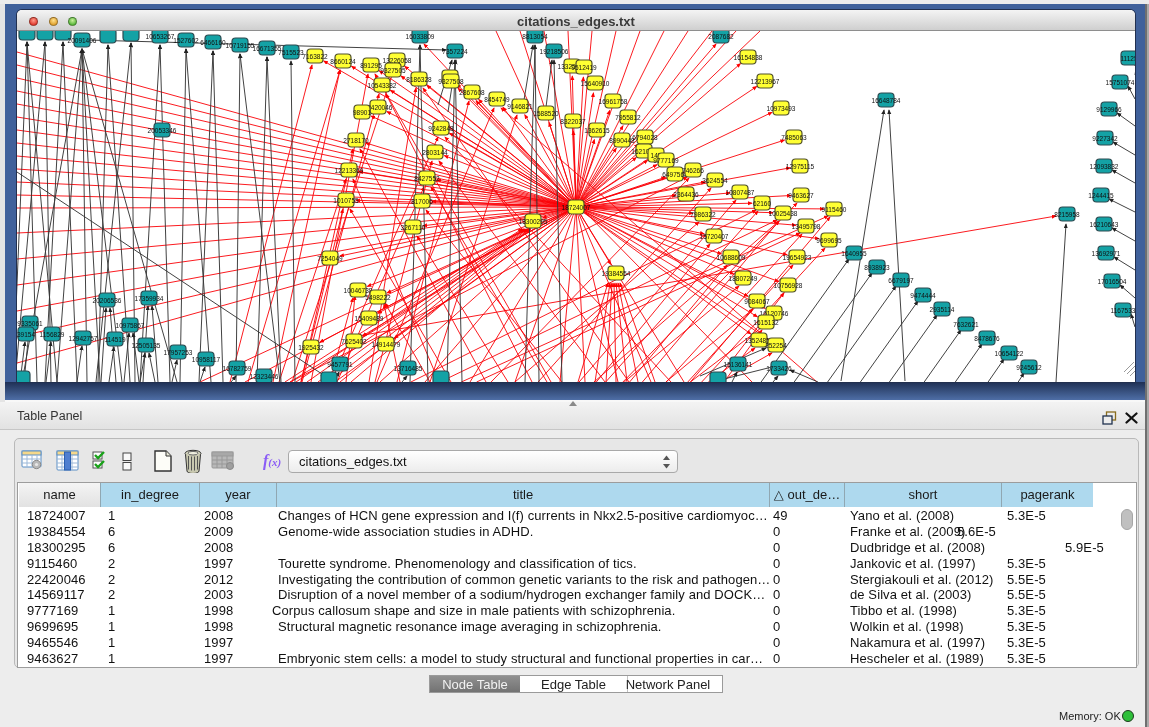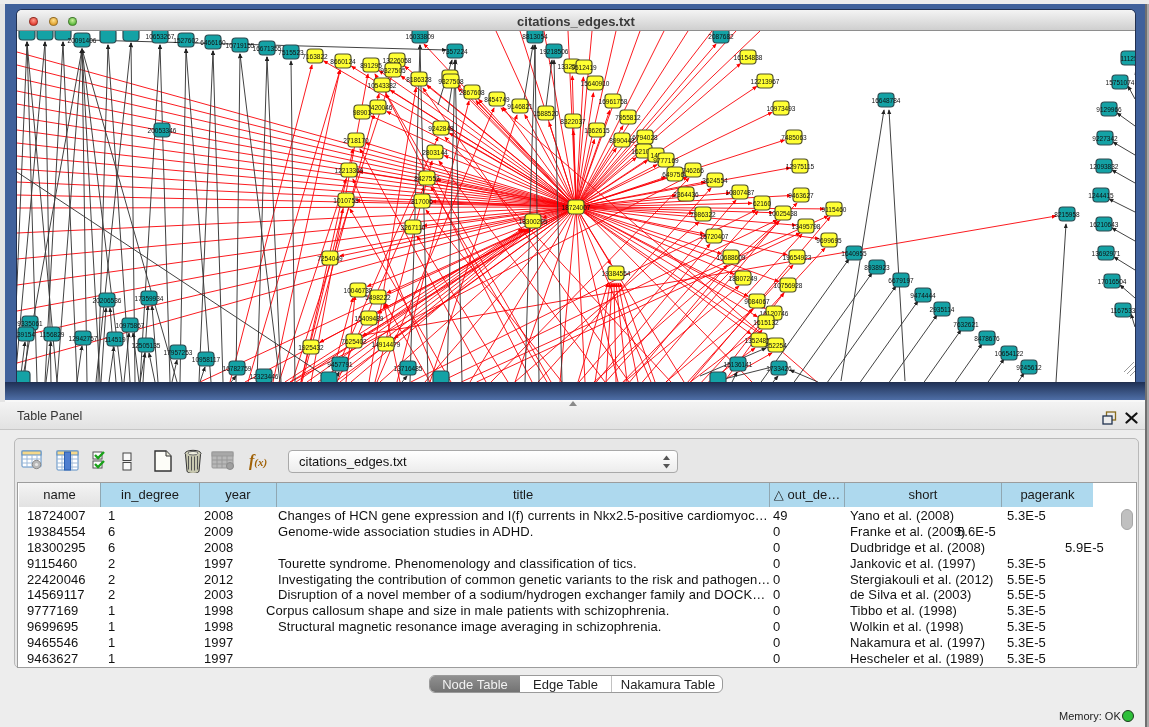--- a/index.html
+++ b/index.html
@@ -627,21 +627,21 @@
  <path d="M3.5 5.5 L5 22 a6 2.5 0 0 0 12 0 L18.5 5.5" fill="#c8c8b0" stroke="#333"></path>
  <path d="M6.5 7v13.5M9.5 7.5v14M12.5 7.5v14M15.5 7v13.5" stroke="#555"></path>
  <ellipse cx="11" cy="4.2" rx="5" ry="1.8" fill="#efefdf" stroke="#666"></ellipse>
 </svg>
 <svg class="tbi" style="left:211px;top:451px" width="25" height="20" viewBox="0 0 25 20">
  <rect x="1" y="1" width="21" height="16" rx="1" fill="#b8b8b8" stroke="#999"></rect>
  <rect x="1" y="1" width="21" height="4" fill="#a8a8a8" stroke="#999"></rect>
  <path d="M1 9h21M1 13h21M6 5v12M11 5v12M16 5v12" stroke="#989898" fill="none"></path>
  <circle cx="19" cy="15" r="3.5" fill="#9f9f9f" stroke="#8a8a8a"></circle>
 </svg>
-<span style="position:absolute;left:249px;top:452px;font-family:'Liberation Serif',serif;font-style:italic;font-weight:bold;font-size:16px;color:#a16207">f<span style="font-size:11px">(x)</span></span>
+<span style="position:absolute;left:263px;top:452px;font-family:'Liberation Serif',serif;font-style:italic;font-weight:bold;font-size:16px;color:#8b5cf6">f<span style="font-size:11px">(x)</span></span>
 
 <div class="abs" style="left:288px;top:450px;width:390px;height:23px;background:linear-gradient(#fff,#ececec);border:1px solid #a9a9a9;border-radius:4px;font-size:13px;color:#111;line-height:21px;padding-left:10px">citations_edges.txt
  <svg class="abs" style="right:6px;top:4px" width="9" height="14" viewBox="0 0 9 14">
       <path d="M4.5 0.5 L8 5 H1 z" fill="#555"></path>
       <path d="M4.5 13.5 L8 9 H1 z" fill="#555"></path>
     </svg>
 </div>
 
 <div class="abs" style="left:17px;top:482px;width:1120px;height:186px;background:#fff;border:1px solid #9c9c9c"></div>
 <div class="hdr" style="left:19px;width:81px;background:linear-gradient(#f4f4f4,#e2e2e2);border-left:none">name</div>
@@ -701,21 +701,21 @@
     <span style="left:204px">2003</span>
     <span style="left:278px;max-width:492px;overflow:hidden;display:inline-block">Disruption of a novel member of a sodium/hydrogen exchanger family and DOCK…</span>
     <span style="left:773px">0</span>
     <span style="left:850px">de Silva et al. (2003)</span>
     <span style="left:1007px">5.5E-5</span>
   </div>
 <div class="trow" style="top:602px">
     <span style="left:27px">9777169</span>
     <span style="left:108px">1</span>
     <span style="left:204px">1998</span>
-    <span style="left:266px;max-width:492px;overflow:hidden;display:inline-block">Corpus callosum shape and size in male patients with schizophrenia.</span>
+    <span style="left:272px;max-width:492px;overflow:hidden;display:inline-block">Corpus callosum shape and size in male patients with schizophrenia.</span>
     <span style="left:773px">0</span>
     <span style="left:850px">Tibbo et al. (1998)</span>
     <span style="left:1007px">5.3E-5</span>
   </div>
 <div class="trow" style="top:618px">
     <span style="left:27px">9699695</span>
     <span style="left:108px">1</span>
     <span style="left:204px">1998</span>
     <span style="left:278px;max-width:492px;overflow:hidden;display:inline-block">Structural magnetic resonance image averaging in schizophrenia.</span>
     <span style="left:773px">0</span>
@@ -727,26 +727,27 @@
     <span style="left:108px">1</span>
     <span style="left:204px">1997</span>
     <span style="left:773px">0</span>
     <span style="left:850px">Nakamura et al. (1997)</span>
     <span style="left:1007px">5.3E-5</span>
   </div>
 <div class="trow" style="top:650px">
     <span style="left:27px">9463627</span>
     <span style="left:108px">1</span>
     <span style="left:204px">1997</span>
+    <span style="left:278px;max-width:492px;overflow:hidden;display:inline-block">Embryonic stem cells: a model to study structural and functional properties in car…</span>
     <span style="left:773px">0</span>
     <span style="left:850px">Hescheler et al. (1989)</span>
     <span style="left:1007px">5.3E-5</span>
   </div>
 
 <div class="abs" style="left:1121px;top:509px;width:12px;height:21px;background:#c0c0c0;border:1px solid #a6a6a6;border-radius:6px"></div>
 
-<div class="abs" style="left:429px;top:675px;width:294px;height:18px;border:1px solid #9a9a9a;border-radius:6px;background:#fff;overflow:hidden;font-size:13px;text-align:center;color:#222">
+<div class="abs" style="left:429px;top:675px;width:294px;height:18px;border:1px solid #9a9a9a;border-radius:0;background:#fff;overflow:hidden;font-size:13px;text-align:center;color:#222">
  <span class="abs" style="left:0;top:0;width:90px;height:18px;background:linear-gradient(#909090,#6f6f6f);color:#f2f2f2;line-height:17px">Node Table</span>
- <span class="abs" style="left:90px;top:0;width:92px;height:18px;line-height:17px;border-right:1px solid #c2c2c2">Edge Table</span>
- <span class="abs" style="left:182px;top:0;width:112px;height:18px;line-height:17px">Nakamura Table</span>
+ <span class="abs" style="left:90px;top:0;width:108px;height:18px;line-height:17px;border-right:1px solid #c2c2c2">Edge Table</span>
+ <span class="abs" style="left:182px;top:0;width:112px;height:18px;line-height:17px">Network Panel</span>
 </div>
 
 <div class="abs" style="left:1059px;top:710px;font-size:11px;color:#222">Memory: OK</div>
 <div class="abs" style="left:1122px;top:710px;width:12px;height:12px;border-radius:50%;background:#2ebf3a;border:1px solid #1d3a1d"></div>
 </body></html>

